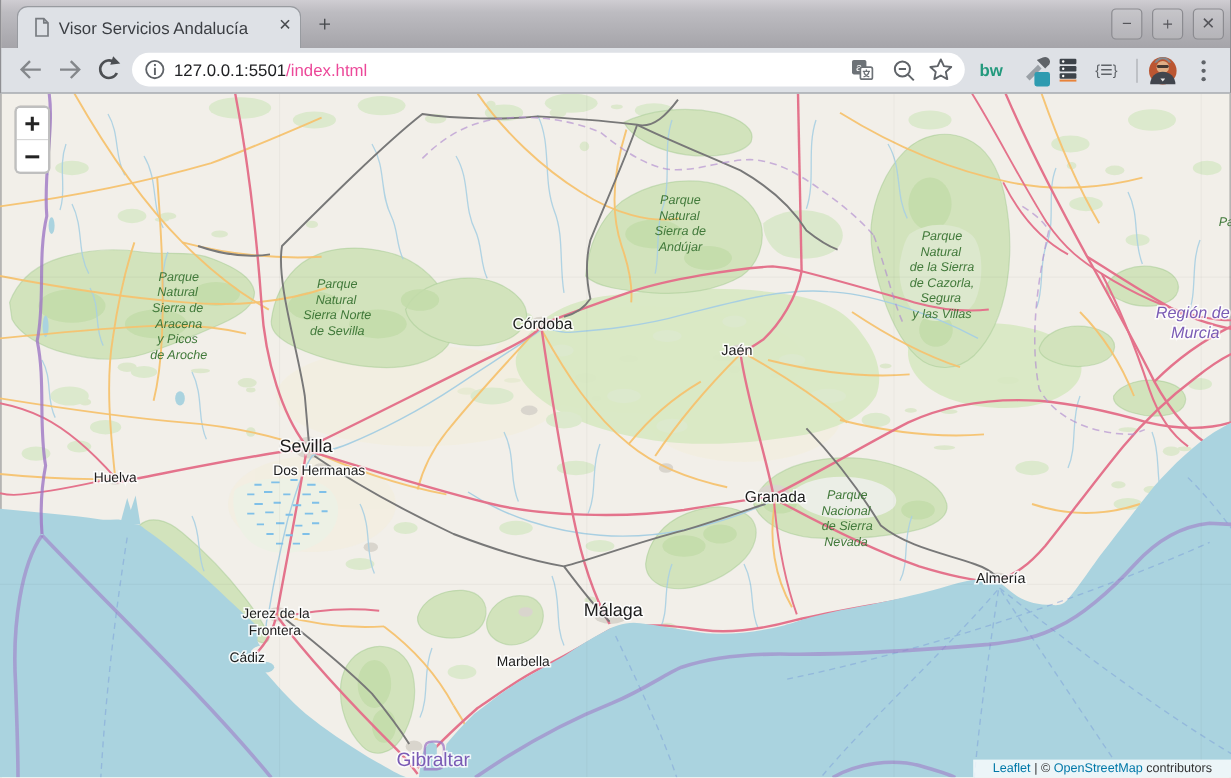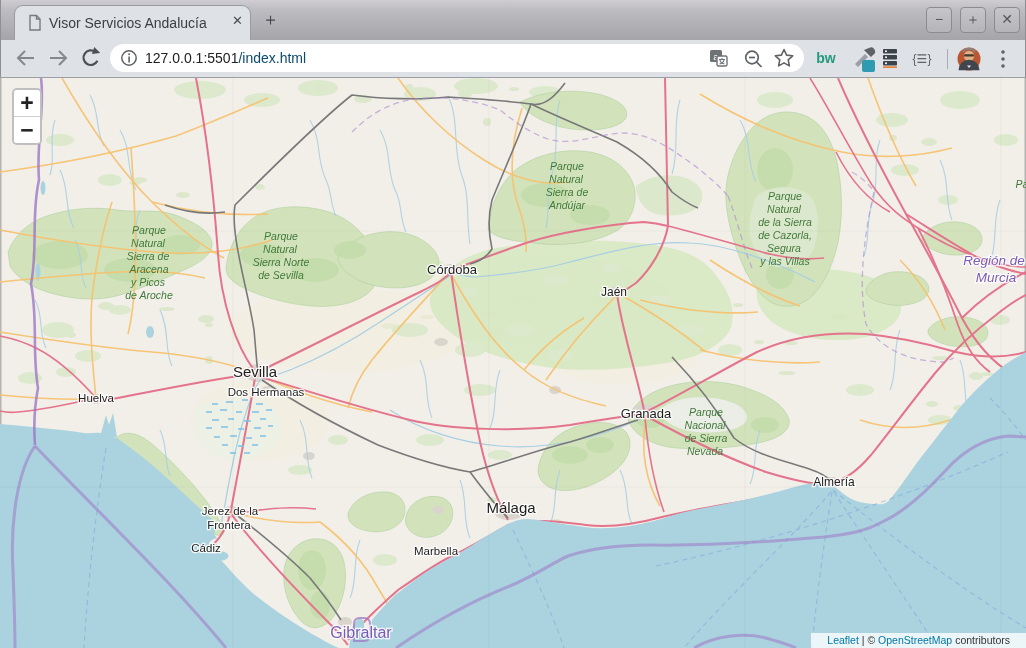--- a/index.html
+++ b/index.html
@@ -17,21 +17,21 @@
   #newtab{position:absolute;left:261px;top:8px;font-size:17px;color:#45484c;font-weight:400;}
   .winbtn{position:absolute;top:7px;width:26px;height:26px;border:1px solid #8b8b90;
     border-radius:4px;background:rgba(255,255,255,.12);box-sizing:border-box;
     text-align:center;line-height:23px;font-size:14px;color:#55555a;}
   #toolbar{position:absolute;left:0;top:40px;width:1026px;height:38px;background:#dee1e6;
     border-left:1px solid #8f8f93;border-right:1px solid #8f8f93;
     border-bottom:1px solid #9b9ea3;box-sizing:border-box;}
   #urlbar{position:absolute;left:109px;top:4px;width:694px;height:28px;background:#fff;
     border-radius:14px;}
   #urltext{position:absolute;left:35px;top:6px;font-size:14px;color:#202124;}
-  #urltext .gray{color:#0c4a6e;}
+  #urltext .gray{color:#ec4899;}
   
   #map{position:absolute;left:0;top:78px;width:1026px;height:570px;}
   #zoomctl{position:absolute;left:12px;top:10px;width:26px;
     border:2px solid rgba(0,0,0,.25);border-radius:5px;overflow:hidden;background:#fff;}
   .zbtn{width:26px;height:26px;background:#fff;text-align:center;line-height:26px;
     font:bold 23px "Liberation Sans",sans-serif;color:#232323;}
   #zoomctl .sep{height:1px;background:#cfcfcf;}
   #attrib{position:absolute;right:0;bottom:0;height:15px;line-height:15px;
     background:rgba(255,255,255,.78);padding:0 16px;font-size:10.5px;color:#333;}
   #attrib a{color:#0078A8;text-decoration:none;}

